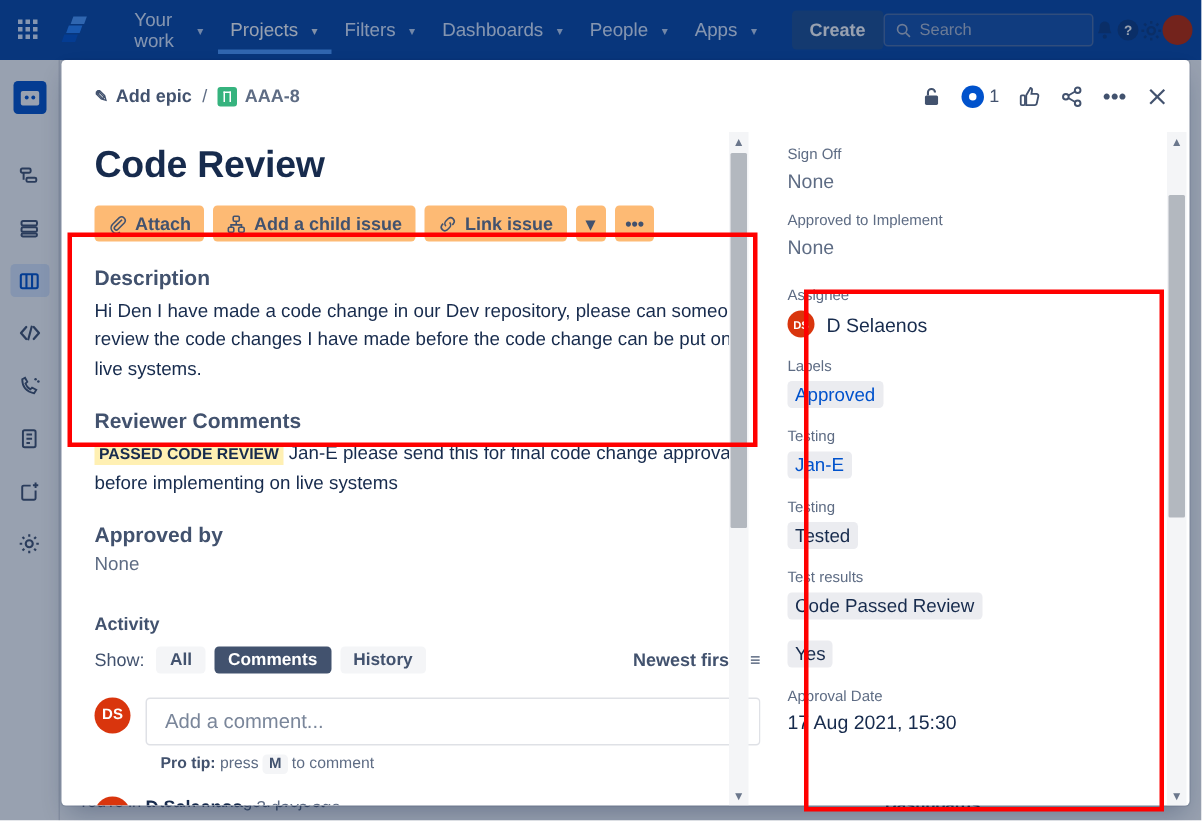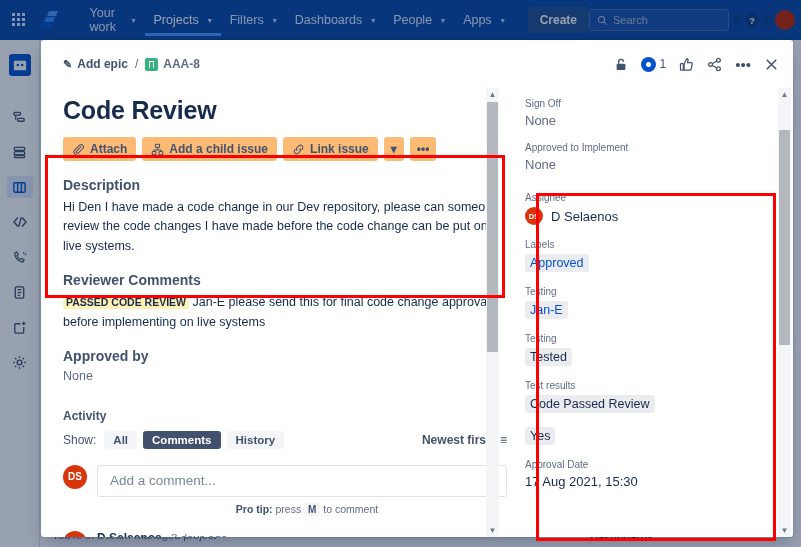--- a/index.html
+++ b/index.html
@@ -123,21 +123,21 @@
     font-weight: bold; color: #42526e; cursor: pointer; }
   .pill.sel { background: #42526e; color: #ffffff; }
   .sort { margin-left: auto; font-size: 12px; font-weight: bold; color: #42526e;
     display: flex; align-items: center; gap: 4px; cursor: pointer; }
 
   .cmt-row { display: flex; gap: 10px; margin-top: 16px; }
   .avatar { width: 24px; height: 24px; border-radius: 50%; background: #d9350d; color: #fff;
     font-size: 10px; font-weight: bold; display: flex; align-items: center; justify-content: center; flex: none; }
   .cmt-input { flex: 1; height: 32px; border: 1px solid #dfe1e6; border-radius: 3px;
     display: flex; align-items: center; padding: 0 12px; color: #7a869a; font-size: 13.5px; cursor: text; }
-  .protip { font-size: 10.5px; color: #5e6c84; margin: 6px 0 0 44px; text-align: center; }
+  .protip { font-size: 10.5px; color: #5e6c84; margin: 6px 0 0 44px; }
   .protip b { color: #42526e; }
   .kbd { background: #f4f5f7; border-radius: 3px; padding: 1px 4px; font-weight: bold;
     color: #42526e; font-size: 10px; }
   .cmt-author { font-size: 12px; font-weight: bold; color: #172b4d; }
   .cmt-time { font-size: 11.5px; color: #5e6c84; margin-left: 6px; }
   .cmt-text { font-size: 12.5px; color: #172b4d; margin-top: 4px; line-height: 1.5; }
 
   
   .sb-left { position: absolute; right: 8px; top: 0; width: 13px; height: 100%; }
   .sb-track { position: absolute; top: 0; left: 0; width: 13px; height: 100%; background: #f4f5f7; }

